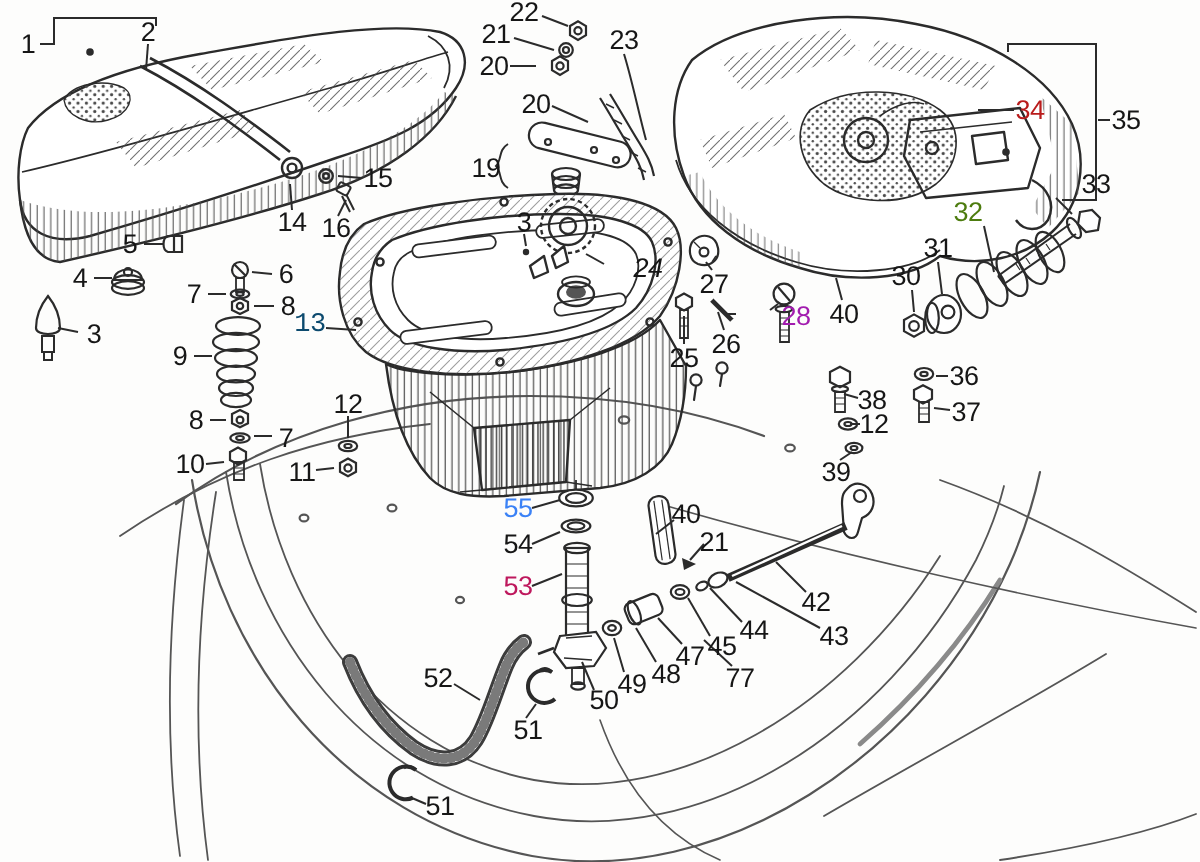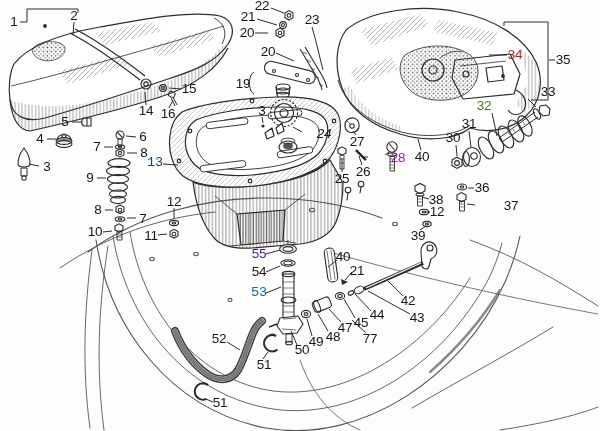--- a/index.html
+++ b/index.html
@@ -429,35 +429,35 @@
       <span class="callout" style="left: 357px; top: 142px; color: rgb(22, 22, 22);">27</span>
       <span class="callout" style="left: 398px; top: 158px; color: #a21caf;">28</span>
       <span class="callout" style="left: 422px; top: 157px; color: rgb(22, 22, 22);">40</span>
       <span class="callout" style="left: 453px; top: 138px; color: rgb(22, 22, 22);">30</span>
       <span class="callout" style="left: 469px; top: 124px; color: rgb(22, 22, 22);">31</span>
       <span class="callout" style="left: 484px; top: 106px; color: #4d7c0f;">32</span>
       <span class="callout" style="left: 527px; top: 92px; color: rgb(22, 22, 22); margin-left: 21px;">33</span>
       <span class="callout" style="left: 515px; top: 55px; color: #b91c1c;">34</span>
       <span class="callout" style="left: 563px; top: 60px; color: rgb(22, 22, 22);">35</span>
       <span class="callout" style="left: 482px; top: 188px; color: rgb(22, 22, 22);">36</span>
-      <span class="callout" style="left: 483px; top: 206px; color: rgb(22, 22, 22); margin-left: 28px;">37</span>
+      <span class="callout" style="left: 483px; top: 206px; color: rgb(22, 22, 22);">37</span>
       <span class="callout" style="left: 436px; top: 200px; color: rgb(22, 22, 22);">38</span>
       <span class="callout" style="left: 437px; top: 212px; color: rgb(22, 22, 22);">12</span>
       <span class="callout" style="left: 418px; top: 236px; color: rgb(22, 22, 22);">39</span>
       <span class="callout" style="left: 343px; top: 257px; color: rgb(22, 22, 22);">40</span>
       <span class="callout" style="left: 357px; top: 271px; color: rgb(22, 22, 22);">21</span>
       <span class="callout" style="left: 408px; top: 301px; color: rgb(22, 22, 22);">42</span>
       <span class="callout" style="left: 417px; top: 318px; color: rgb(22, 22, 22);">43</span>
       <span class="callout" style="left: 377px; top: 315px; color: rgb(22, 22, 22);">44</span>
       <span class="callout" style="left: 361px; top: 323px; color: rgb(22, 22, 22);">45</span>
       <span class="callout" style="left: 370px; top: 339px; color: rgb(22, 22, 22);">77</span>
       <span class="callout" style="left: 345px; top: 328px; color: rgb(22, 22, 22);">47</span>
       <span class="callout" style="left: 333px; top: 337px; color: rgb(22, 22, 22);">48</span>
       <span class="callout" style="left: 316px; top: 342px; color: rgb(22, 22, 22);">49</span>
       <span class="callout" style="left: 302px; top: 350px; color: rgb(22, 22, 22);">50</span>
       <span class="callout" style="left: 264px; top: 365px; color: rgb(22, 22, 22);">51</span>
       <span class="callout" style="left: 219px; top: 339px; color: rgb(22, 22, 22);">52</span>
       <span class="callout" style="left: 220px; top: 403px; color: rgb(22, 22, 22);">51</span>
-      <span class="callout" style="left: 259px; top: 293px; color: #0369a1; font-family: Liberation Mono, monospace;">53</span>
+      <span class="callout" style="left: 259px; top: 293px; color: #be185d;">53</span>
       <span class="callout" style="left: 259px; top: 272px; color: rgb(22, 22, 22);">54</span>
-      <span class="callout" style="left: 259px; top: 254px; color: #4c1d95;">55</span>
+      <span class="callout" style="left: 259px; top: 254px; color: #3b82f6;">55</span>
     </div>
 </div>
 
 </body></html>

